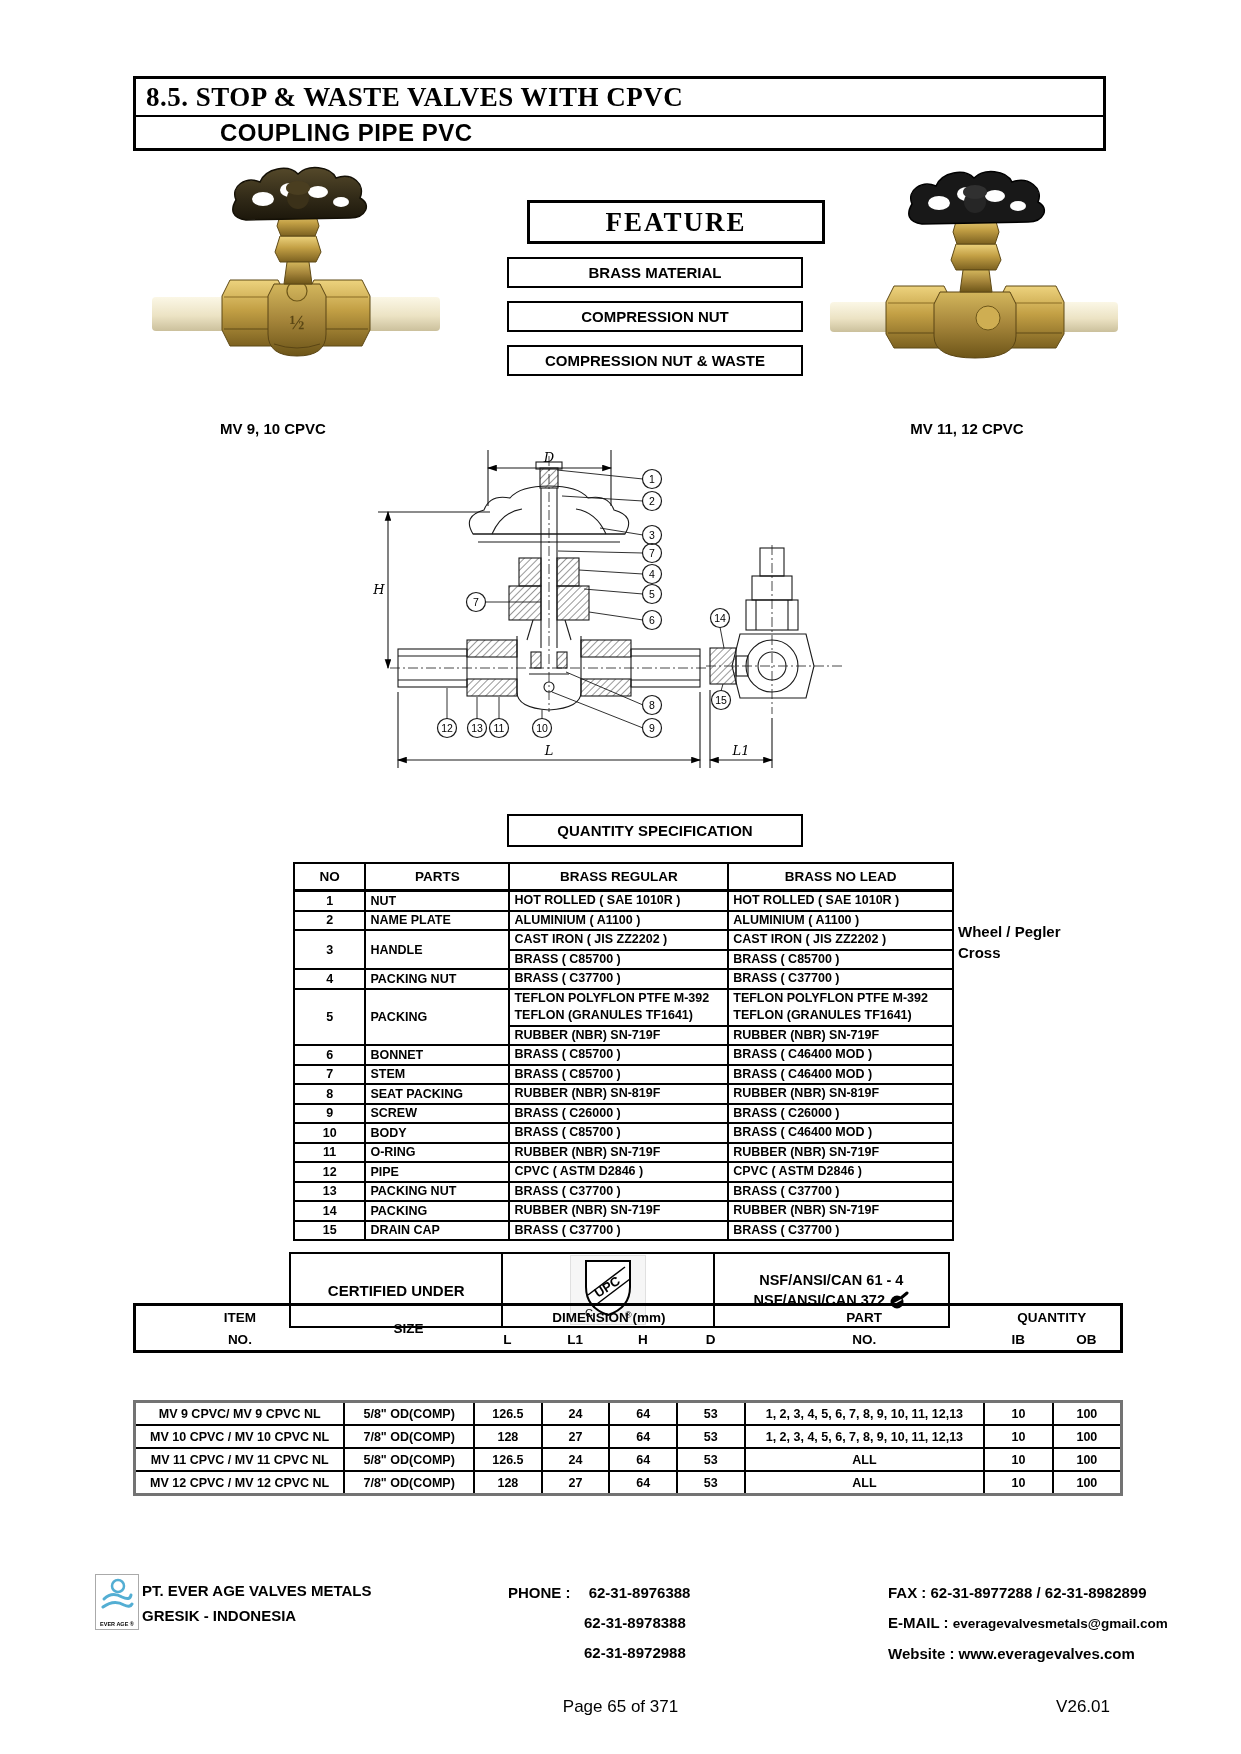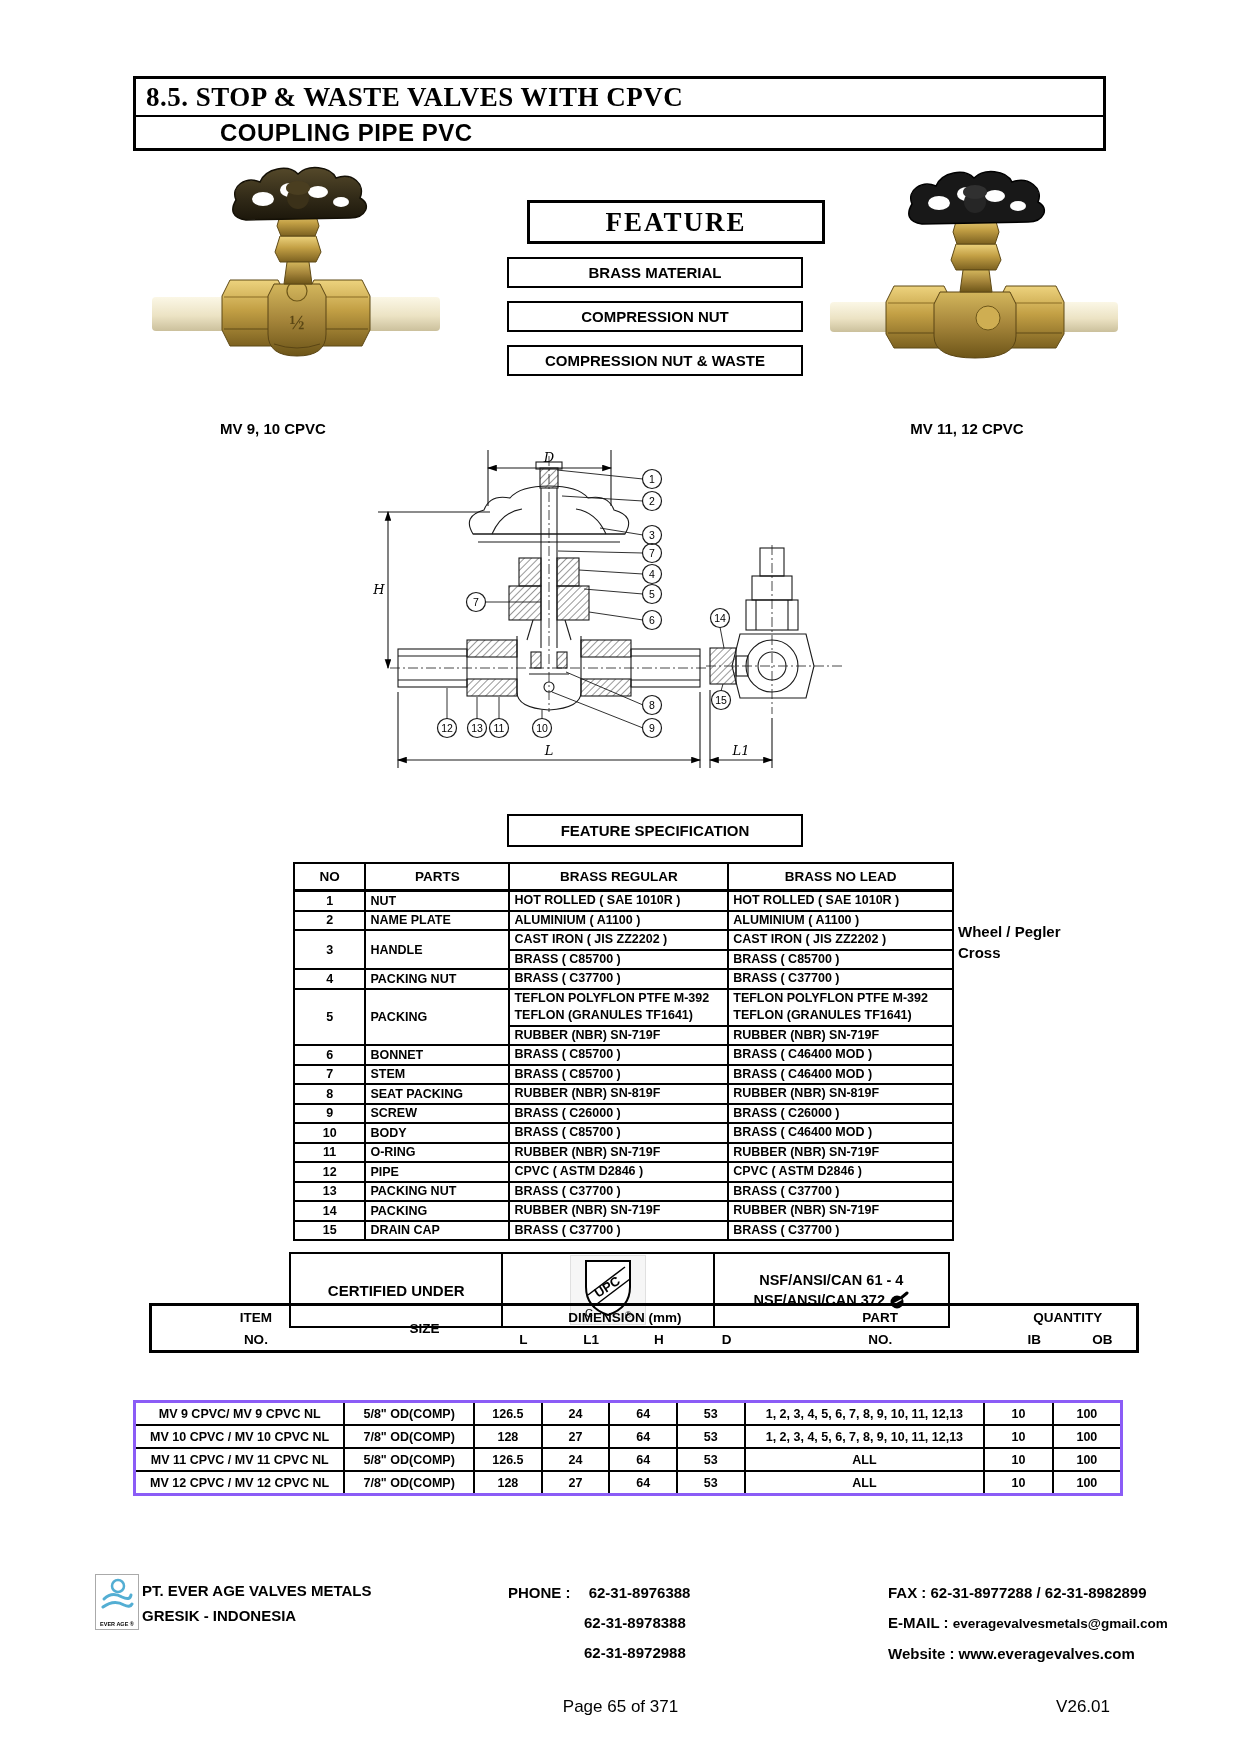--- a/index.html
+++ b/index.html
@@ -40,23 +40,23 @@
   
   .cert-table{left:289px;top:1252px;width:661px;height:66px;}
   .cert-table td{border:2.5px solid #000;text-align:center;vertical-align:middle;}
   .cert-label{font-weight:bold;font-size:15px;width:213px;}
   .cert-logo-cell{width:212px;}
   .cert-lines{width:236px;font-weight:bold;font-size:14.5px;}
   .cert-line{margin:3px 0;}
   .logo-frame{display:inline-block;background:#f6f6f6;border:1px solid #e0e0e0;padding:1px 8px;}
 
   
-  .dim-head{left:133px;top:1303px;width:990px;border:3px solid #000;margin-left:16px;}
+  .dim-head{left:133px;top:1303px;width:990px;border:3px solid #000;}
   .dim-head td{border:none;font-weight:bold;font-size:13.5px;text-align:center;height:22px;padding:0;}
-  .dim-data{left:133px;top:1400px;width:990px;border:3px solid #8b5cf6;}
+  .dim-data{left:133px;top:1400px;width:990px;border:3px solid #737373;}
   .dim-data td{border:2px solid #000;font-weight:bold;font-size:12.5px;text-align:center;height:21px;padding:0 2px;white-space:nowrap;overflow:hidden;}
 
   
   .foot-co{left:142px;top:1578px;font-weight:bold;font-size:15px;line-height:25px;}
   .foot-phone{left:508px;top:1578px;font-weight:bold;font-size:15px;line-height:30px;}
   .foot-phone .num{padding-left:14px;}
   .foot-right{left:888px;top:1578px;font-weight:bold;font-size:15px;line-height:30px;}
   .foot-right .val{font-size:13.5px;}
   .page-num{left:0;top:1697px;width:1241px;text-align:center;font-size:17px;}
   .version{left:1010px;top:1697px;width:100px;text-align:right;font-size:17px;}
@@ -337,21 +337,21 @@
       <text x="721" y="704">15</text>
     </g>
     <g class="dimlbl" fill="#000" text-anchor="middle">
       <text x="549" y="462">D</text>
       <text x="379" y="594">H</text>
       <text x="549" y="755">L</text>
       <text x="741" y="755">L1</text>
     </g>
   </svg>
 
-  <div class="abs matspec-title">FEATURE SPECIFICATION</div>
+  <div class="abs matspec-title">QUANTITY SPECIFICATION</div>
 
   <table class="abs mat-table">
     <colgroup>
         <col style="width:72px">
         <col style="width:145px">
         <col style="width:219px">
         <col style="width:225px">
       </colgroup>
     <thead>
       <tr>

